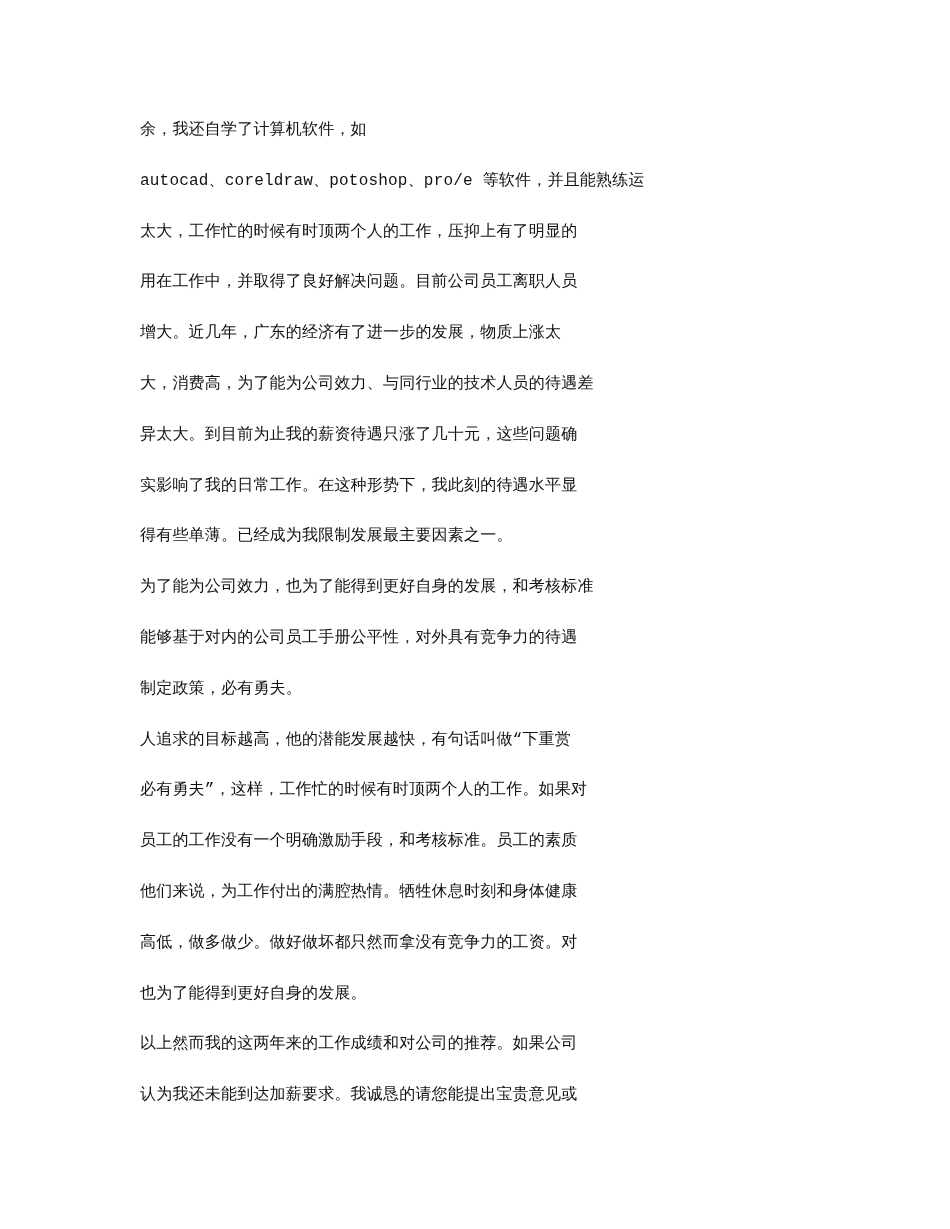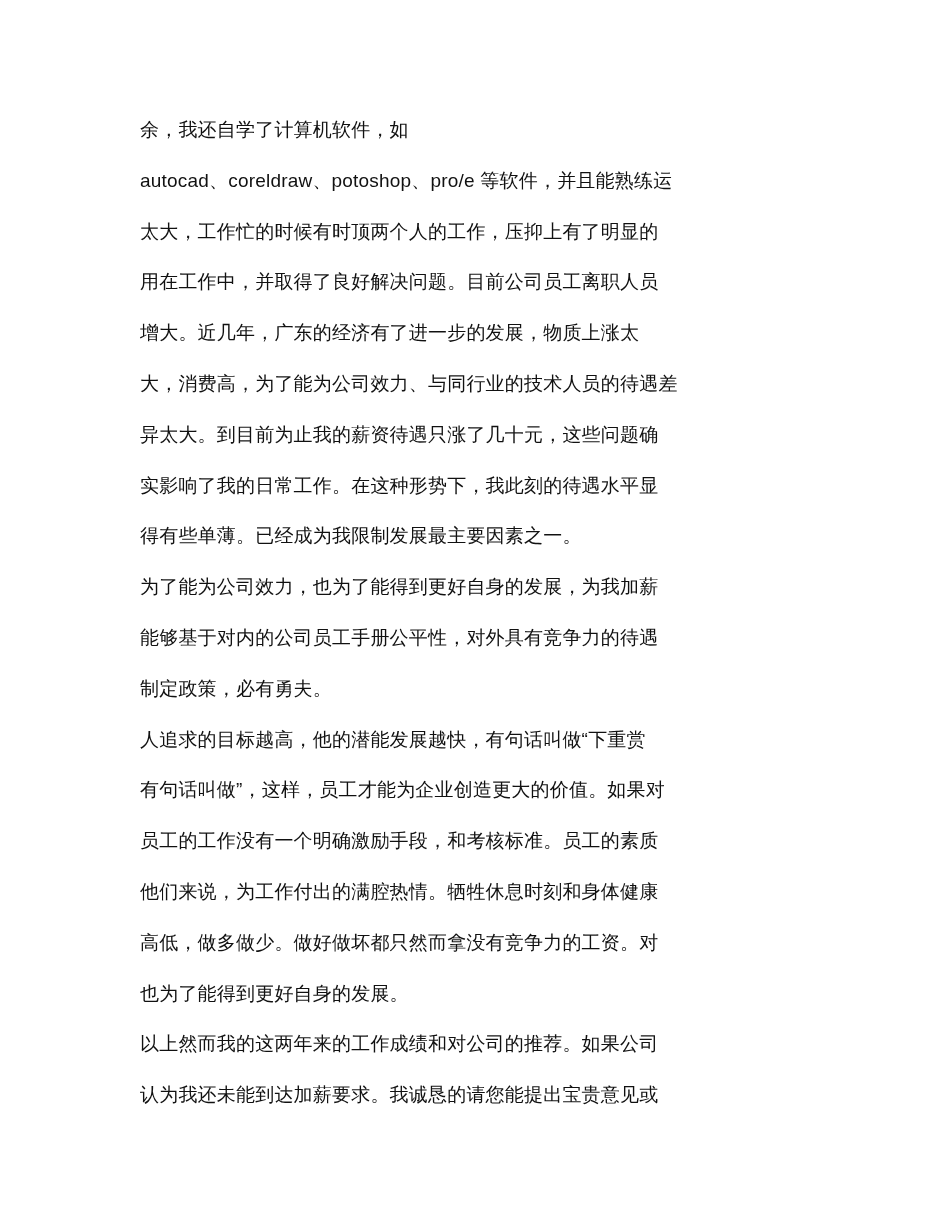--- a/index.html
+++ b/index.html
@@ -11,22 +11,22 @@
       width: 950px;
       height: 1229px;
       position: relative;
       overflow: hidden;
     }
     .page {
       position: absolute;
       left: 140px;
       top: 109px;
       width: 680px;
-      font-family: Liberation Sans, sans-serif;
-      font-size: 19px;
+      font-family: Liberation Mono, monospace;
+      font-size: 16px;
       color: #111111;
     }
     .line {
       display: block;
       height: 50.8px;
       line-height: 42px;
       white-space: nowrap;
       letter-spacing: 0.2px;
     }
   </style>
@@ -39,27 +39,27 @@
     <span class="line latin-line">autocad、coreldraw、potoshop、pro/e 等软件，并且能熟练运</span>
     <span class="line">太大，工作忙的时候有时顶两个人的工作，压抑上有了明显的</span>
     <span class="line">用在工作中，并取得了良好解决问题。目前公司员工离职人员</span>
     <span class="line">增大。近几年，广东的经济有了进一步的发展，物质上涨太</span>
     <span class="line">大，消费高，为了能为公司效力、与同行业的技术人员的待遇差</span>
     <span class="line">异太大。到目前为止我的薪资待遇只涨了几十元，这些问题确</span>
     <span class="line">实影响了我的日常工作。在这种形势下，我此刻的待遇水平显</span>
     <span class="line">得有些单薄。已经成为我限制发展最主要因素之一。</span>
   </div>
   <div>
-    <span class="line">为了能为公司效力，也为了能得到更好自身的发展，为我加薪</span>
+    <span class="line">为了能为公司效力，也为了能得到更好自身的发展，和考核标准</span>
     <span class="line">能够基于对内的公司员工手册公平性，对外具有竞争力的待遇</span>
     <span class="line">制定政策，必有勇夫。</span>
   </div>
   <div>
     <span class="line">人追求的目标越高，他的潜能发展越快，有句话叫做“下重赏</span>
-    <span class="line">有句话叫做”，这样，员工才能为企业创造更大的价值。如果对</span>
+    <span class="line">必有勇夫”，这样，工作忙的时候有时顶两个人的工作。如果对</span>
     <span class="line">员工的工作没有一个明确激励手段，和考核标准。员工的素质</span>
     <span class="line">他们来说，为工作付出的满腔热情。牺牲休息时刻和身体健康</span>
     <span class="line">高低，做多做少。做好做坏都只然而拿没有竞争力的工资。对</span>
     <span class="line">也为了能得到更好自身的发展。</span>
   </div>
   <div>
     <span class="line">以上然而我的这两年来的工作成绩和对公司的推荐。如果公司</span>
     <span class="line">认为我还未能到达加薪要求。我诚恳的请您能提出宝贵意见或</span>
   </div>
 </div>

